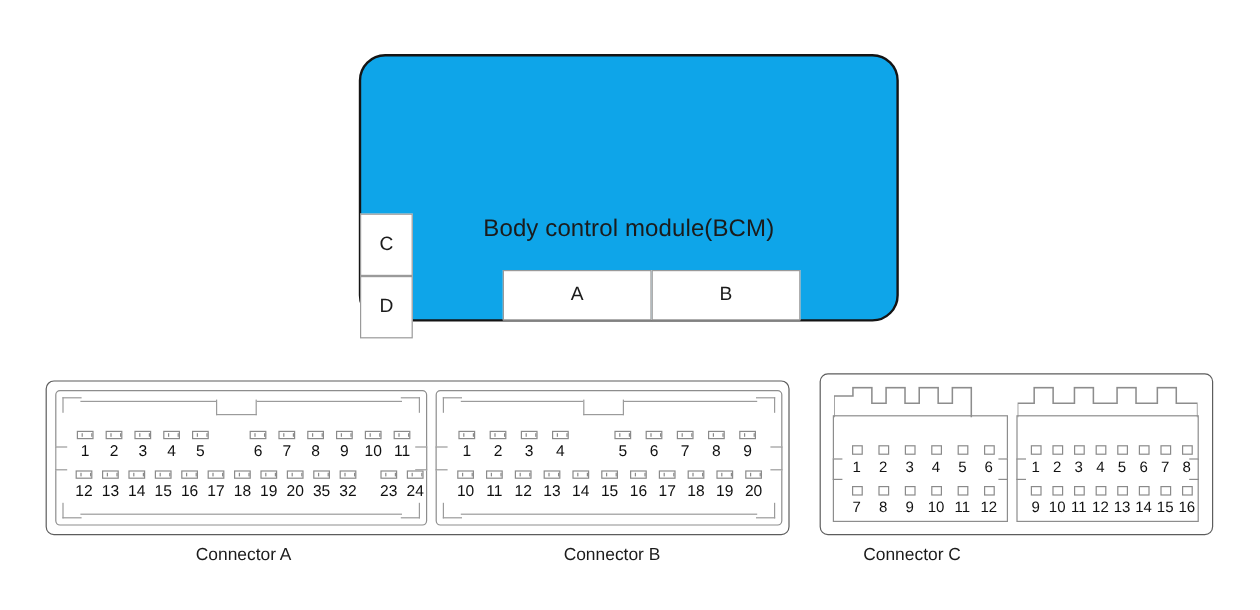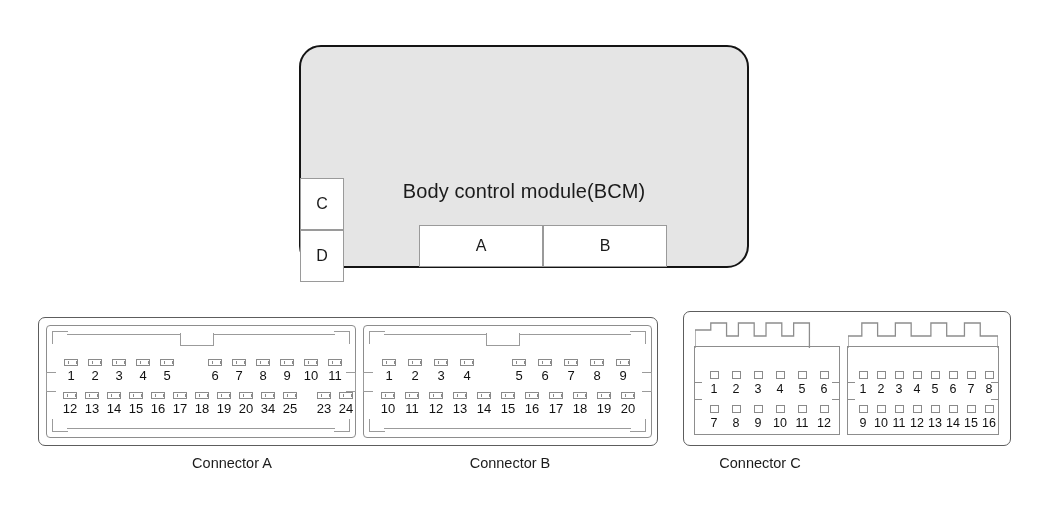--- a/index.html
+++ b/index.html
@@ -4,21 +4,21 @@
 <style>
   html,body{margin:0;padding:0;background:#ffffff;}
   body{width:1050px;height:508px;position:relative;overflow:hidden;
        font-family:"Liberation Sans","DejaVu Sans",sans-serif;color:#1a1a1a;}
 
   .stage{position:absolute;inset:0;}
 
   
   #bcm-module{
     position:absolute;left:299px;top:45px;width:450px;height:223px;
-    border:2.2px solid #141414;border-radius:22px;background:#e5e5e5;box-sizing:border-box;
+    border:2.2px solid #141414;border-radius:22px;background:#0ea5e9;box-sizing:border-box;
   }
   #bcm-title{
     position:absolute;left:0;right:0;top:133px;text-align:center;
     font-size:20px;letter-spacing:.1px;color:#1b1b1b;white-space:nowrap;
   }
   .side-port{
     position:absolute;left:-1px;width:44px;background:#fff;
     border:1px solid #9a9a9a;box-sizing:border-box;
     display:flex;align-items:center;justify-content:center;
     font-size:16px;color:#1b1b1b;
@@ -229,25 +229,25 @@
           <div class="pin" style="width: 22px;">
             <div class="term"></div>
             <div class="num">19</div>
           </div>
           <div class="pin" style="width: 22px;">
             <div class="term"></div>
             <div class="num">20</div>
           </div>
           <div class="pin" style="width: 22px;">
             <div class="term"></div>
-            <div class="num">34</div>
-          </div>
-          <div class="pin" style="width: 22px;">
-            <div class="term"></div>
-            <div class="num">25</div>
+            <div class="num">35</div>
+          </div>
+          <div class="pin" style="width: 22px;">
+            <div class="term"></div>
+            <div class="num">32</div>
           </div>
           <div class="pin" style="width: 22px; margin-left: 12px;">
             <div class="term"></div>
             <div class="num">23</div>
           </div>
           <div class="pin" style="width: 22px;">
             <div class="term"></div>
             <div class="num">24</div>
           </div>
         </div>
@@ -490,17 +490,17 @@
             <div class="num">15</div>
           </div>
           <div class="pin-cd" style="width: 18px;">
             <div class="term"></div>
             <div class="num">16</div>
           </div>
         </div>
     </div>
   </div>
 
-  <div class="caption" style="left:147px;top:455px;width:170px;">Connector A</div>
+  <div class="caption" style="left:118px;top:455px;width:170px;">Connector A</div>
   <div class="caption" style="left:690px;top:455px;width:140px;">Connector C</div>
   <div class="caption" style="left:425px;top:455px;width:170px;">Connector B</div>
 
 </div>
 
 </body></html>

